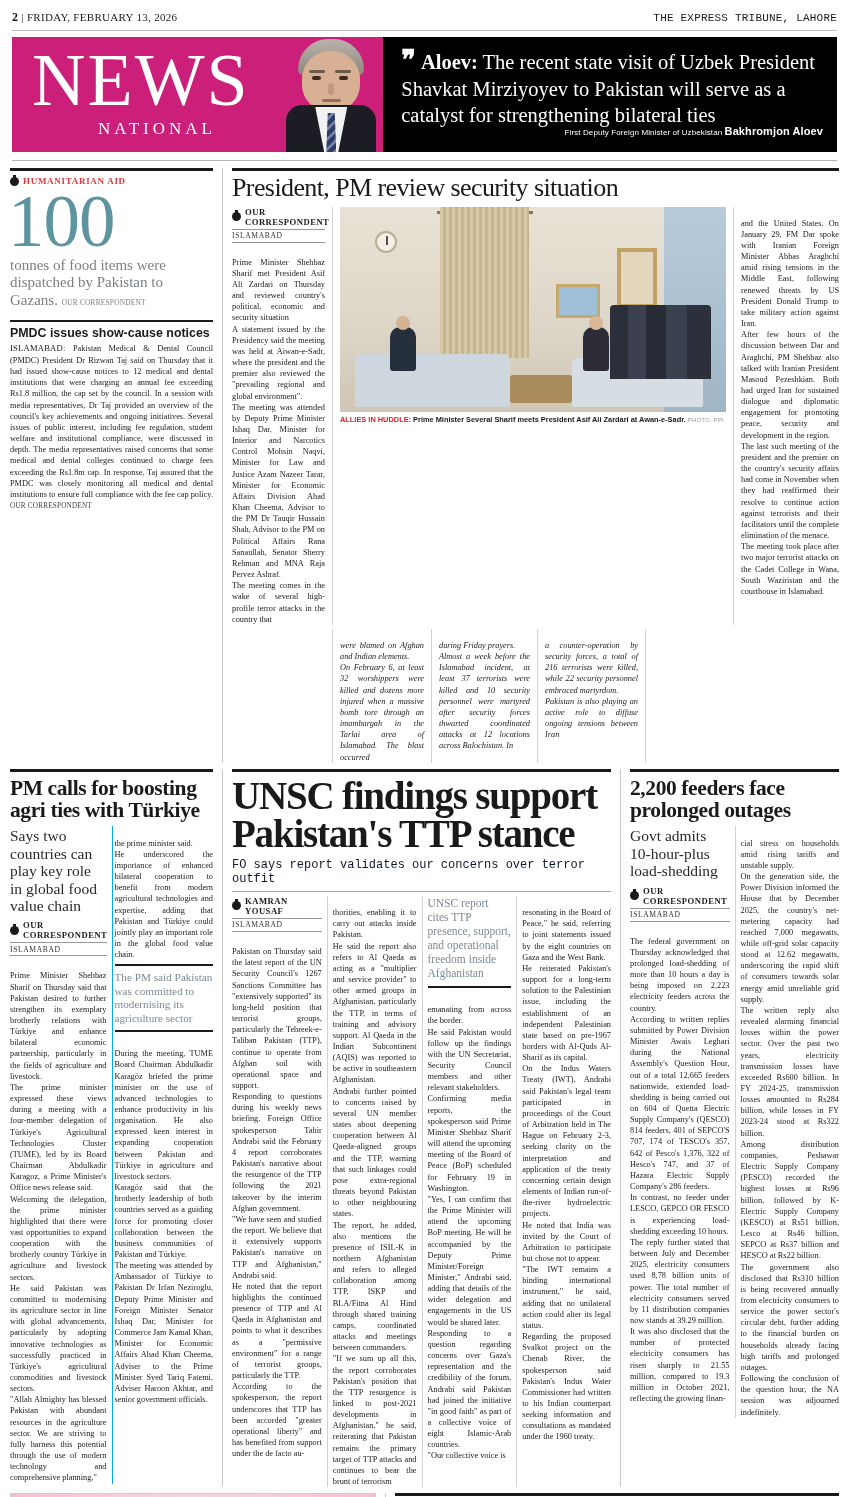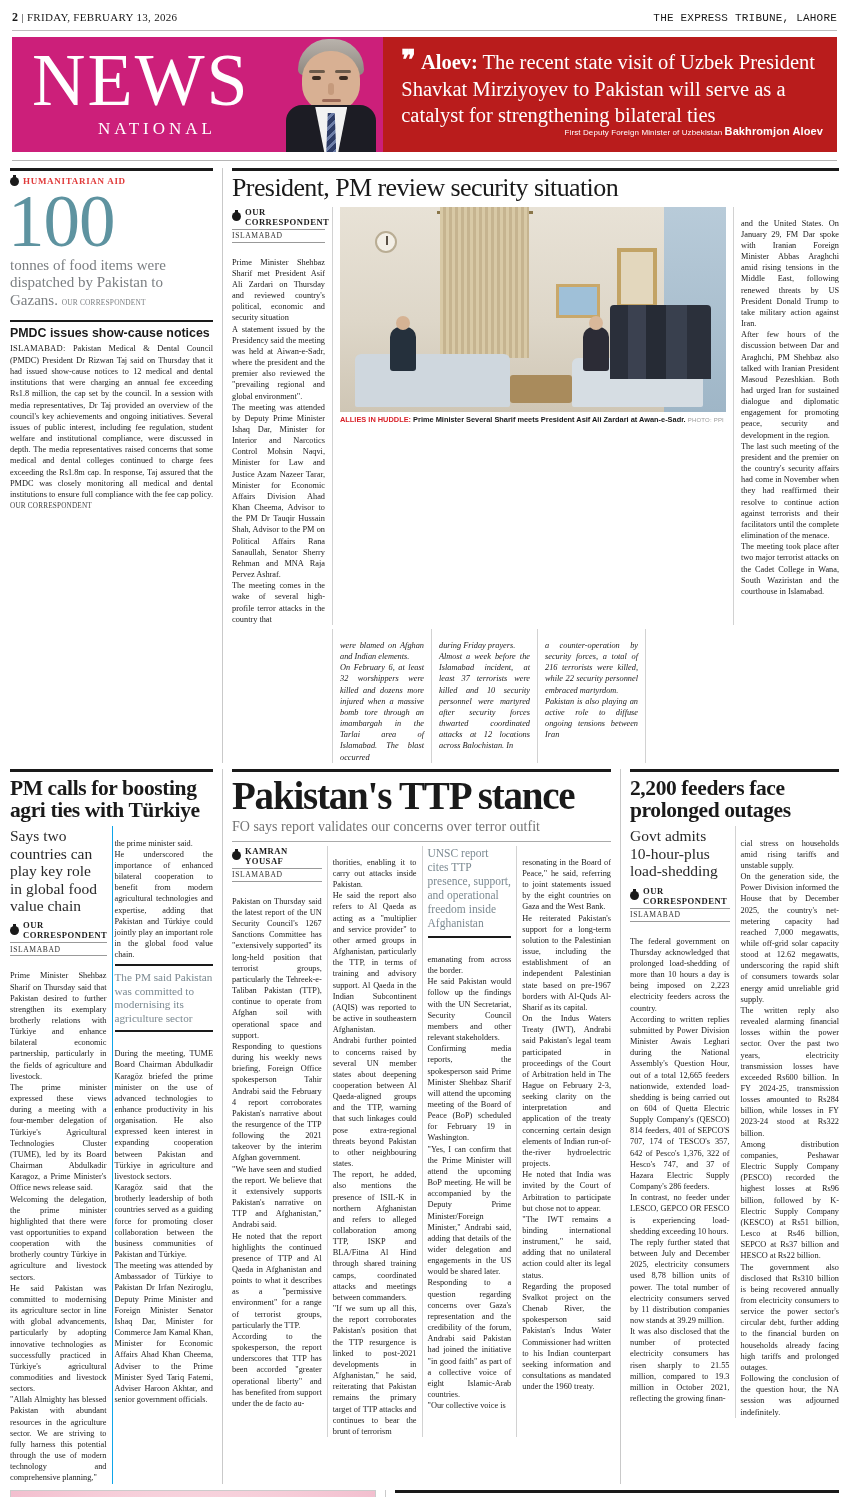--- a/index.html
+++ b/index.html
@@ -17,21 +17,21 @@
   .masthead { display:flex; align-items:baseline; justify-content:space-between;
     padding:10px 2px 5px 2px; }
   .mh-left { font-family:"Liberation Serif", serif; font-size:11px; letter-spacing:.3px; }
   .mh-left .pg { font-weight:bold; font-size:12px; }
   .mh-right { font-family:Liberation Mono, monospace; font-size:11px; letter-spacing:.2px;text-align:right; }
   .rule-thin { height:1px; background:#bdbdbd; margin:0 2px; }
 
   
   .banner { position:relative; height:115px; margin:6px 2px 0 2px; display:flex; }
   .banner-pink { width:45%; background:#cc1f7a; position:relative; overflow:hidden; }
-  .banner-green { width:55%; background:#b91c1c; position:relative; }
+  .banner-green { width:55%; background:#000000; position:relative; }
   .news-word {
     position:absolute; left:20px; top:8px;
     font-family:"Liberation Serif", serif;
     font-size:74px; color:#fff; letter-spacing:2px; line-height:.95;
   }
   .national-word {
     position:absolute; left:86px; top:82px;
     font-family:"Liberation Serif", serif;
     font-size:17px; color:#fff; letter-spacing:4px;
   }
@@ -106,21 +106,21 @@
   .h-xl { font-family:"Liberation Serif", serif; font-weight:normal; font-size:26px;
     line-height:1.02; letter-spacing:-.6px; margin:4px 0 5px 0;}
   .h-lg { font-family:"Liberation Serif", serif; font-weight:bold; font-size:39px;
     line-height:.99; letter-spacing:-1.2px; margin:5px 0 4px 0;}
   .h-md { font-family:"Liberation Serif", serif; font-weight:bold; font-size:21.5px;
     line-height:1.04; letter-spacing:-.4px; margin:5px 0 5px 0;}
   .h-sm { font-family:"Liberation Sans", sans-serif; font-weight:bold; font-size:12.4px;
     line-height:1.1; margin:5px 0 3px 0;}
   .h-weather { font-family:"Liberation Serif", serif; font-weight:normal; font-size:33px;
     line-height:1.04; letter-spacing:-.6px; margin:2px 0 6px 0;}
-  .subhead { font-family:Liberation Serif, serif; font-size:14px; color:#737373;
+  .subhead { font-family:Liberation Mono, monospace; font-size:12px; color:#0f172a;
     line-height:1.17; margin:2px 0 5px 0;}
   .deck { font-family:"Liberation Serif", serif; font-size:15.5px; color:#2a2a2a;
     line-height:1.12; margin:1px 0 6px 0;}
 
   
   .photo { position:relative; overflow:hidden; background:#cdd3d8; }
   .cap { font-family:"Liberation Sans", sans-serif; font-size:7.4px; line-height:1.28;
     margin-top:3px; }
   .cap b.red{ color:#d81f26; }
   .cap .ph { color:#999; font-size:6px; letter-spacing:.2px;}
@@ -369,20 +369,21 @@
 Karagöz said that the brotherly leadership of both countries served as a guiding force for promoting closer collaboration between the business communities of Pakistan and Türkiye.
 The meeting was attended by Ambassador of Türkiye to Pakistan Dr Irfan Neziroglu, Deputy Prime Minister and Foreign Minister Senator Ishaq Dar, Minister for Commerce Jam Kamal Khan, Minister for Economic Affairs Ahad Khan Cheema, Adviser to the Prime Minister Syed Tariq Fatemi, Adviser Haroon Akhtar, and senior government officials.</span>
           </div>
         </div>
       </div>
     </div>
 
     <div class="sec2-b">
       <div class="hrule-thick"></div>
       <div class="h-lg">
+        <div>UNSC findings support</div>
         <div>Pakistan's TTP stance</div>
       </div>
       <div class="subhead">FO says report validates our concerns over terror outfit</div>
       <div class="hrule-hair" style="margin-bottom:4px;"></div>
 
       <div style="display:flex;">
         <div style="width:25%; padding-right:5px;">
           <div class="byline">
             <span class="bulb"></span>
             <span>KAMRAN YOUSAF</span>

